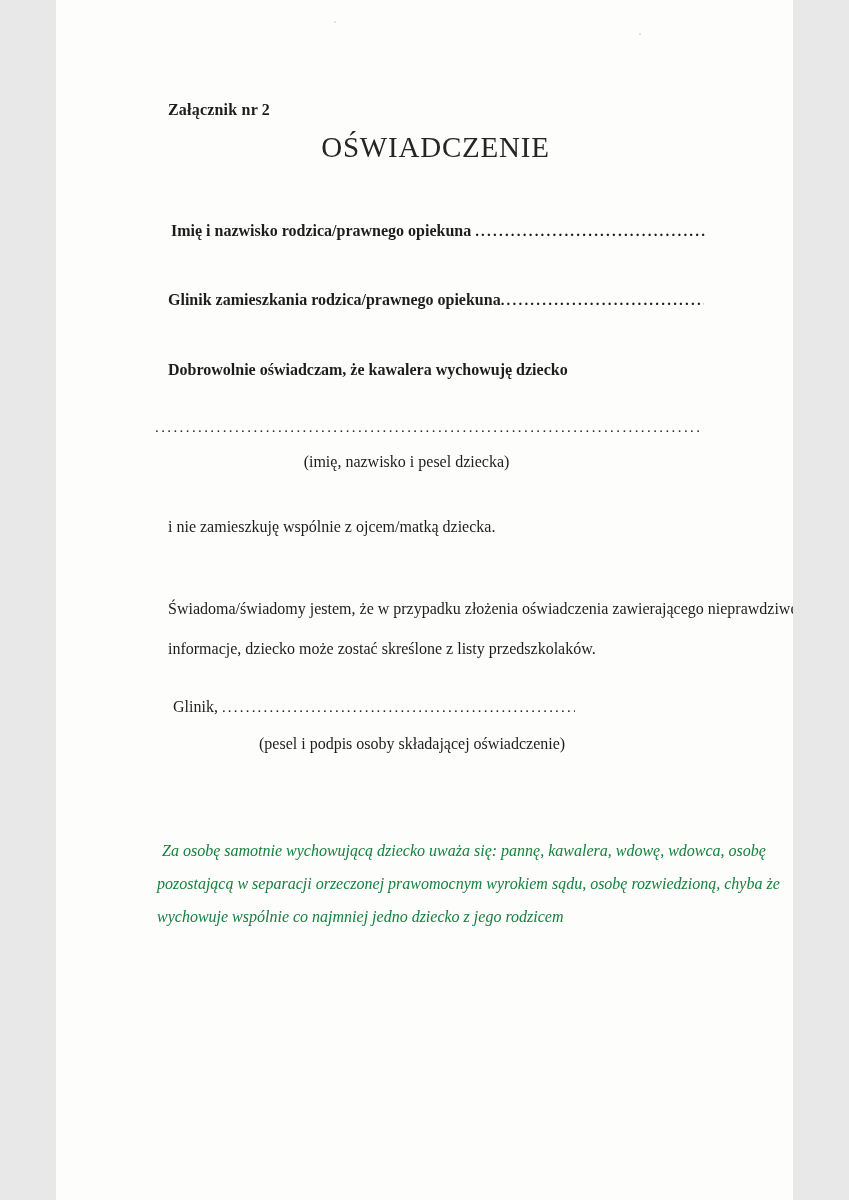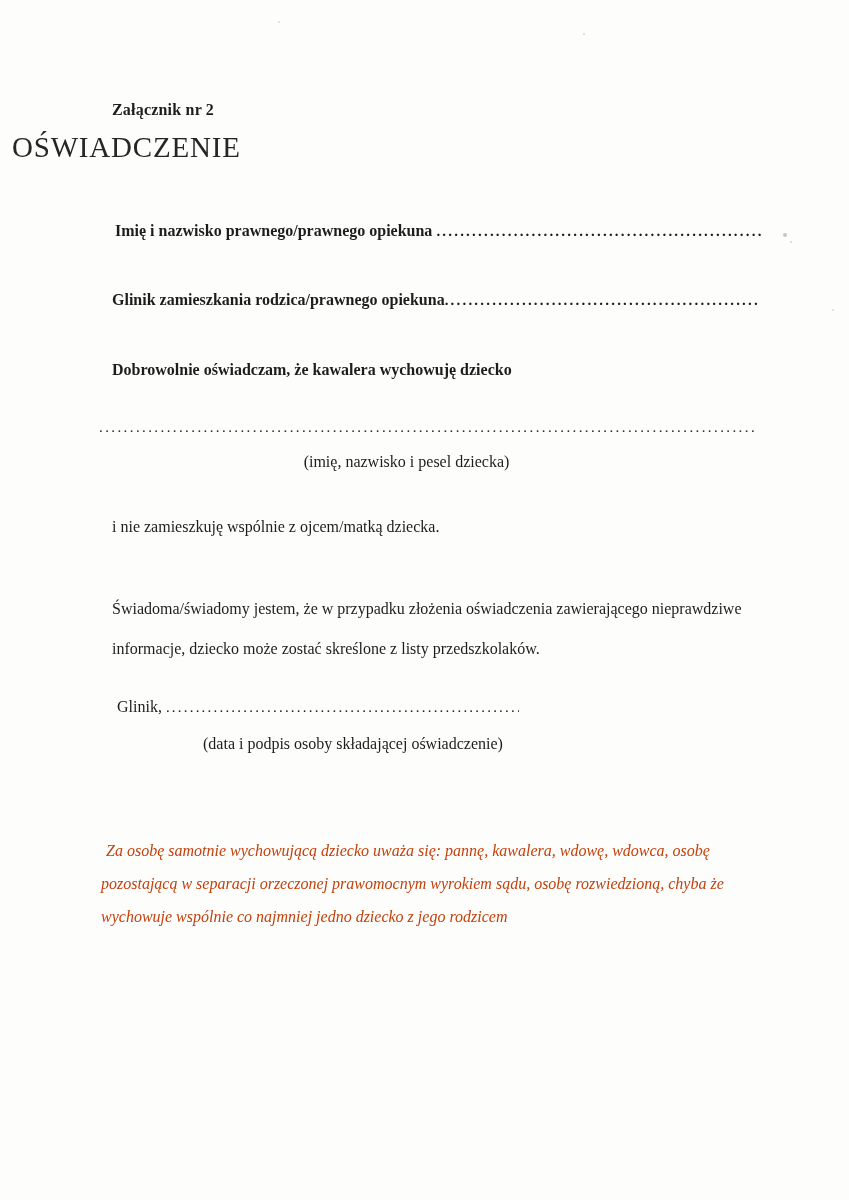--- a/index.html
+++ b/index.html
@@ -1,33 +1,33 @@
 <!DOCTYPE html>
 <html><head>
 <meta charset="utf-8">
 <style>
   html,body{margin:0;padding:0;background:#e8e8e8;}
   .page{
     position:relative;
-    width:849px;height:1200px;
+    width:737px;height:1200px;
     margin:0 auto;
     background:#fdfdfc;
     font-family:"Liberation Serif", serif;
     color:#1d1d1d;
     overflow:hidden;
   }
   .abs{position:absolute;}
   .bold{font-weight:700;}
   .txt{font-size:16px;line-height:19px;white-space:nowrap;}
   .clip{overflow:hidden;white-space:nowrap;}
   .attachment{left:112px;top:101px;font-size:16px;letter-spacing:.2px;}
   .title{
     left:0;right:0;top:131px;
-    margin:0;padding-left:12px;
-    text-align:left;
+    margin:0;padding-left:22px;
+    text-align:center;
     font-size:29px;font-weight:400;letter-spacing:.8px;
     color:#262626;
   }
   .field1{left:115px;top:221px;right:87px;}
   .field2{left:112px;top:290px;right:89px;}
   .intro{left:112px;top:360px;}
   .dots{letter-spacing:2.2px;font-size:15px;}
   .dotline{left:99px;top:419px;right:94px;font-size:15px;letter-spacing:2.4px;color:#2a2a2a;}
   .caption-child{left:0;right:36px;top:452px;text-align:center;font-size:16px;}
   .cohabit{left:112px;top:517px;}
@@ -35,61 +35,61 @@
     left:112px;top:589px;width:632px;
     font-size:16px;line-height:40px;
     white-space:normal;
   }
   .glinik{left:117px;top:697px;width:402px;}
   .caption-sign{left:203px;top:734px;}
   .footnote{
     left:101px;top:834px;width:662px;
     font-style:italic;font-size:16px;line-height:33px;
     white-space:normal;text-indent:5px;
-    color:#c2410c;
+    color:#15803d;
   }
   .speckle{position:absolute;border-radius:50%;background:#9a9a9a;}
   .sp1{left:783px;top:233px;width:4px;height:4px;opacity:.55;}
   .sp2{left:790px;top:241px;width:2px;height:2px;opacity:.45;}
   .sp3{left:583px;top:33px;width:2px;height:2px;opacity:.4;}
   .sp4{left:278px;top:21px;width:2px;height:2px;opacity:.35;}
   .sp5{left:832px;top:309px;width:2px;height:2px;opacity:.3;}
 </style>
 </head>
 <body>
 
 <div class="page">
 
   <div class="abs attachment bold">Załącznik nr 2</div>
 
   <h1 class="abs title">OŚWIADCZENIE</h1>
 
   <div class="abs txt clip field1">
-    <span class="bold">Imię i nazwisko prawnego/prawnego opiekuna </span><span class="bold dots">........................................................................................................................</span>
+    <span class="bold">Imię i nazwisko rodzica/prawnego opiekuna </span><span class="bold dots">........................................................................................................................</span>
   </div>
 
   <div class="abs txt clip field2">
     <span class="bold">Glinik zamieszkania rodzica/prawnego opiekuna</span><span class="bold dots">........................................................................................................................</span>
   </div>
 
   <div class="abs txt bold intro">Dobrowolnie oświadczam, że kawalera wychowuję dziecko</div>
 
   <div class="abs clip dotline">..........................................................................................................................................................................</div>
 
   <div class="abs txt caption-child">(imię, nazwisko i pesel dziecka)</div>
 
   <div class="abs txt cohabit">i nie zamieszkuję wspólnie z ojcem/matką dziecka.</div>
 
   <div class="abs warning">Świadoma/świadomy jestem, że w przypadku złożenia oświadczenia zawierającego nieprawdziwe informacje, dziecko może zostać skreślone z listy przedszkolaków.</div>
 
   <div class="abs txt clip glinik">
     <span>Glinik, </span><span class="dots">............................................................................................................</span>
   </div>
 
-  <div class="abs txt caption-sign">(data i podpis osoby składającej oświadczenie)</div>
+  <div class="abs txt caption-sign">(pesel i podpis osoby składającej oświadczenie)</div>
 
   <div class="abs footnote">Za osobę samotnie wychowującą dziecko uważa się: pannę, kawalera, wdowę, wdowca, osobę pozostającą w separacji orzeczonej prawomocnym wyrokiem sądu, osobę rozwiedzioną, chyba że wychowuje wspólnie co najmniej jedno dziecko z jego rodzicem</div>
 
   <div class="speckle sp1"></div>
   <div class="speckle sp2"></div>
   <div class="speckle sp3"></div>
   <div class="speckle sp4"></div>
   <div class="speckle sp5"></div>
 
 </div>

